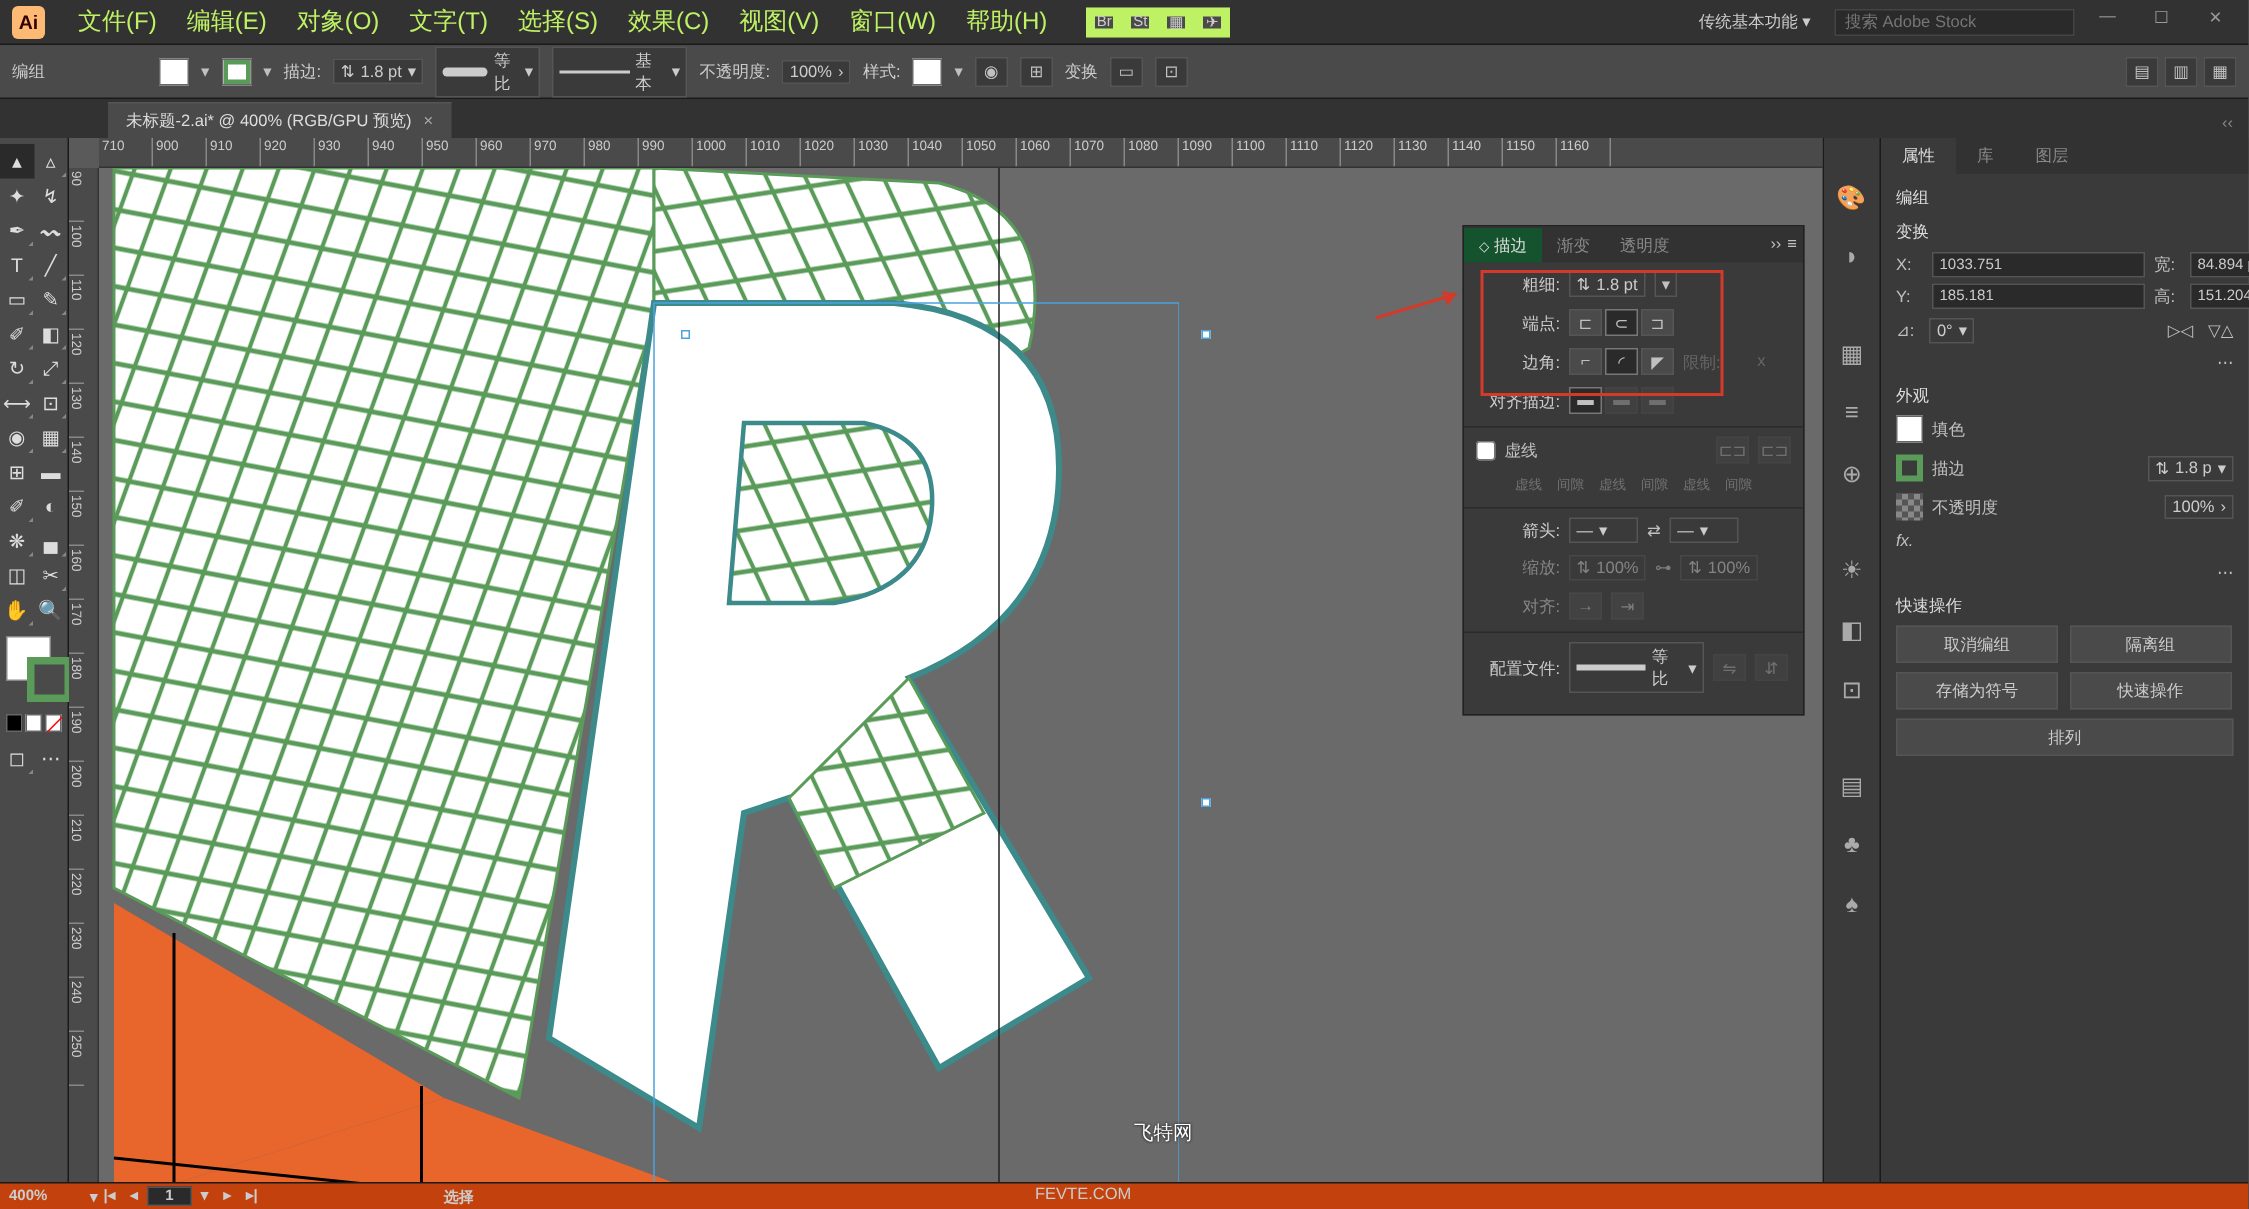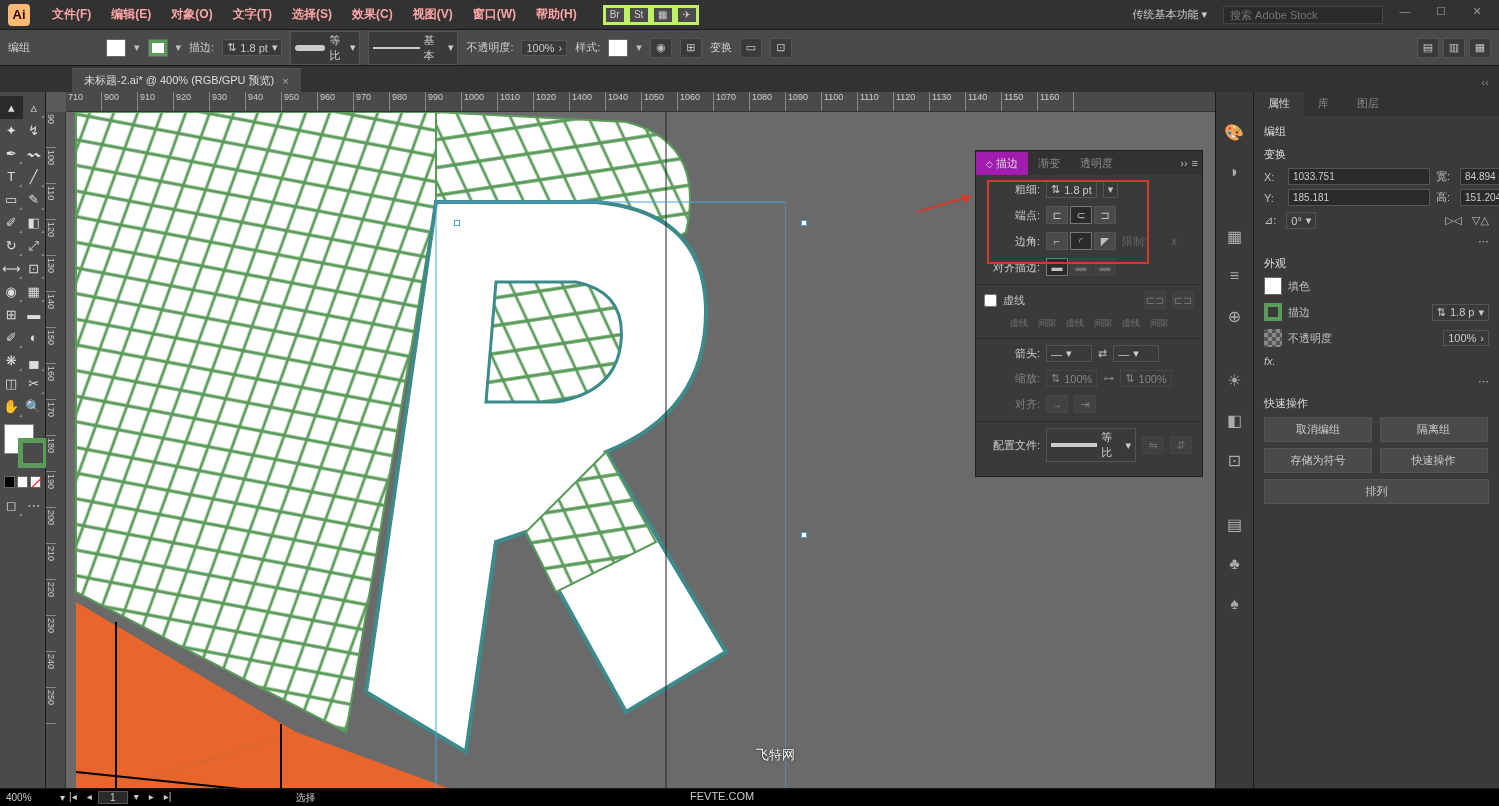--- a/index.html
+++ b/index.html
@@ -1,23 +1,23 @@
 <!DOCTYPE html>
 <html><head>
 <meta charset="utf-8">
 <style>
 * { margin: 0; padding: 0; box-sizing: border-box; font-family: "Microsoft YaHei", sans-serif; }
 body { background: #323232; color: #c0c0c0; font-size: 11px; overflow: hidden; width: 1499px; height: 806px; position: relative; }
 
 
 .menubar { height: 30px; background: #323232; display: flex; align-items: center; padding: 0 8px; border-bottom: 1px solid #1a1a1a; }
 .ai-logo { width: 22px; height: 22px; background: #fdba74; border-radius: 4px; display: flex; align-items: center; justify-content: center; color: #330000; font-weight: bold; font-size: 13px; margin-right: 12px; }
-.menu-item { padding: 0 10px; color: #fca5a5; cursor: pointer; font-size: 12px; font-weight: bold; }
+.menu-item { padding: 0 10px; color: #bef264; cursor: pointer; font-size: 16px; }
 .menubar-right { margin-left: auto; display: flex; align-items: center; gap: 8px; }
-.icon-btn { width: 24px; height: 20px; background: #4a4a4a; border: 3px solid #bef264; display: flex; align-items: center; justify-content: center; font-size: 10px; color: #ccc; }
+.icon-btn { width: 24px; height: 20px; background: #4a4a4a; border: 6px solid #bef264; display: flex; align-items: center; justify-content: center; font-size: 10px; color: #ccc; }
 .workspace-sel { padding: 2px 8px; color: #ccc; }
 .search-box { background: #2a2a2a; border: 1px solid #444; padding: 2px 6px; width: 160px; color: #888; font-size: 11px; }
 .win-btn { width: 28px; height: 20px; color: #999; text-align: center; }
 
 
 .controlbar { height: 36px; background: #4a4a4a; display: flex; align-items: center; padding: 0 8px; gap: 8px; border-bottom: 1px solid #1a1a1a; }
 .ctrl-label { color: #ccc; font-size: 11px; }
 .swatch { width: 20px; height: 18px; border: 1px solid #666; display: inline-block; }
 .swatch.white { background: #fff; }
 .swatch.green { background: #fff; box-shadow: inset 0 0 0 3px #5a9b5a; }
@@ -61,21 +61,21 @@
 .artwork { position: absolute; top: 0; left: 0; width: 720px; height: 700px; }
 
 
 .dock-strip { width: 38px; background: #3a3a3a; display: flex; flex-direction: column; align-items: center; padding-top: 28px; gap: 16px; border-left: 1px solid #1a1a1a; }
 .dock-icon { width: 24px; height: 24px; display: flex; align-items: center; justify-content: center; color: #aaa; font-size: 16px; }
 
 
 .stroke-panel { position: absolute; top: 150px; right: 296px; width: 228px; background: #3a3a3a; border: 1px solid #222; z-index: 10; }
 .panel-tabs { display: flex; background: #323232; height: 24px; align-items: center; }
 .panel-tab { padding: 4px 10px; color: #888; font-size: 11px; }
-.panel-tab.active { background: #a21caf; color: #ddd; }
+.panel-tab.active { background: #14532d; color: #ddd; }
 .panel-tabs-right { margin-left: auto; display: flex; gap: 4px; padding-right: 4px; }
 .panel-body { padding: 6px 8px; }
 .panel-row { display: flex; align-items: center; gap: 6px; margin-bottom: 8px; font-size: 11px; }
 .panel-row-label { width: 56px; text-align: right; color: #ccc; }
 .btn-group { display: flex; gap: 2px; }
 .btn-toggle { width: 22px; height: 18px; background: #4a4a4a; border: 1px solid #555; display: flex; align-items: center; justify-content: center; }
 .btn-toggle.active { background: #2a2a2a; border-color: #777; }
 .highlight-box { position: absolute; border: 2px solid #d43a2a; top: 180px; right: 350px; width: 162px; height: 84px; pointer-events: none; z-index: 11; }
 .arrow { position: absolute; top: 192px; right: 522px; width: 60px; height: 24px; z-index: 11; pointer-events: none; }
 
@@ -86,21 +86,21 @@
 .props-tab.active { color: #ddd; background: #3a3a3a; }
 .props-body { padding: 8px 10px; flex: 1; overflow: auto; }
 .section-title { color: #ddd; font-size: 11px; margin: 8px 0 6px; }
 .prop-grid { display: grid; grid-template-columns: 18px 1fr 18px 1fr; gap: 4px 6px; align-items: center; font-size: 11px; }
 .prop-field { background: #2a2a2a; border: 1px solid #555; padding: 2px 4px; color: #ccc; font-size: 10px; }
 .prop-icons-row { display: flex; gap: 10px; margin: 6px 0; align-items: center; }
 .action-btn { background: #4a4a4a; border: 1px solid #555; padding: 4px 8px; color: #ccc; font-size: 11px; width: 108px; text-align: center; }
 .action-grid { display: grid; grid-template-columns: 1fr 1fr; gap: 6px; margin-top: 6px; }
 
 
-.statusbar { position: absolute; bottom: 0; left: 0; right: 0; height: 18px; background: #000000; display: flex; align-items: center; font-size: 10px; color: #ccc; border-top: 1px solid #1a1a1a; }
+.statusbar { position: absolute; bottom: 0; left: 0; right: 0; height: 18px; background: #c2410c; display: flex; align-items: center; font-size: 10px; color: #ccc; border-top: 1px solid #1a1a1a; font-weight: bold; }
 .status-zoom { padding: 0 6px; width: 60px; }
 .status-nav { display: flex; gap: 2px; }
 .status-nav span { padding: 0 4px; }
 .status-center { flex: 1; text-align: center; }
 .watermark { position: absolute; bottom: 24px; left: 710px; color: #fff; font-size: 13px; z-index: 5; text-shadow: 0 0 2px #000; }
 .watermark2 { position: absolute; bottom: 4px; left: 690px; color: #ccc; font-size: 11px; z-index: 5; }
 .sel-handle { position: absolute; width: 6px; height: 6px; background: #fff; border: 1px solid #4aa3df; }
 
 
 .panel-sep { height: 1px; background: #2a2a2a; margin: 6px -8px; }
@@ -270,21 +270,21 @@
         <div class="ruler-h-tick">930</div>
         <div class="ruler-h-tick">940</div>
         <div class="ruler-h-tick">950</div>
         <div class="ruler-h-tick">960</div>
         <div class="ruler-h-tick">970</div>
         <div class="ruler-h-tick">980</div>
         <div class="ruler-h-tick">990</div>
         <div class="ruler-h-tick">1000</div>
         <div class="ruler-h-tick">1010</div>
         <div class="ruler-h-tick">1020</div>
-        <div class="ruler-h-tick">1400</div>
+        <div class="ruler-h-tick">1030</div>
         <div class="ruler-h-tick">1040</div>
         <div class="ruler-h-tick">1050</div>
         <div class="ruler-h-tick">1060</div>
         <div class="ruler-h-tick">1070</div>
         <div class="ruler-h-tick">1080</div>
         <div class="ruler-h-tick">1090</div>
         <div class="ruler-h-tick">1100</div>
         <div class="ruler-h-tick">1110</div>
         <div class="ruler-h-tick">1120</div>
         <div class="ruler-h-tick">1130</div>

